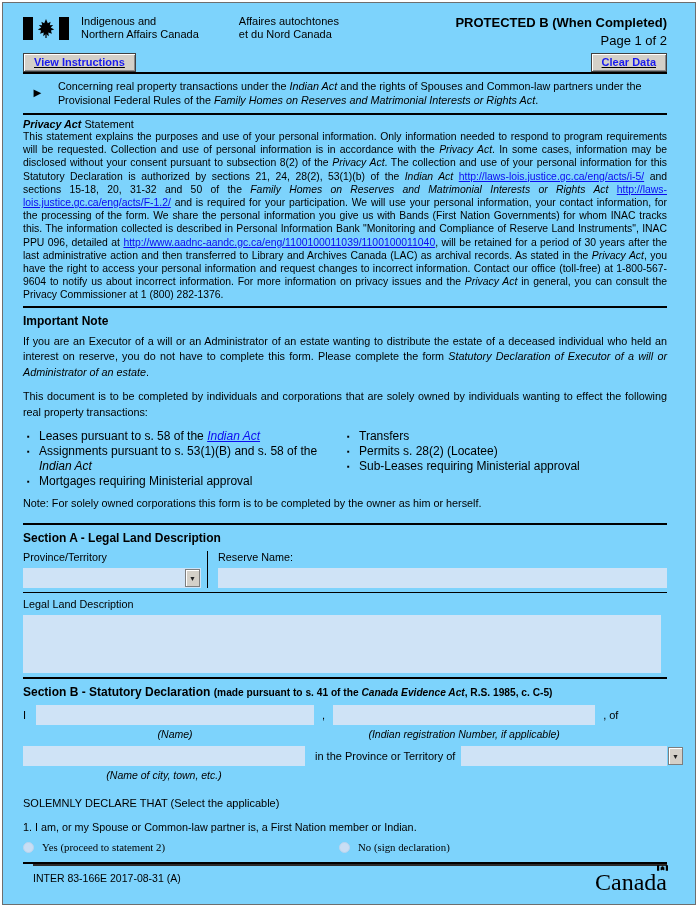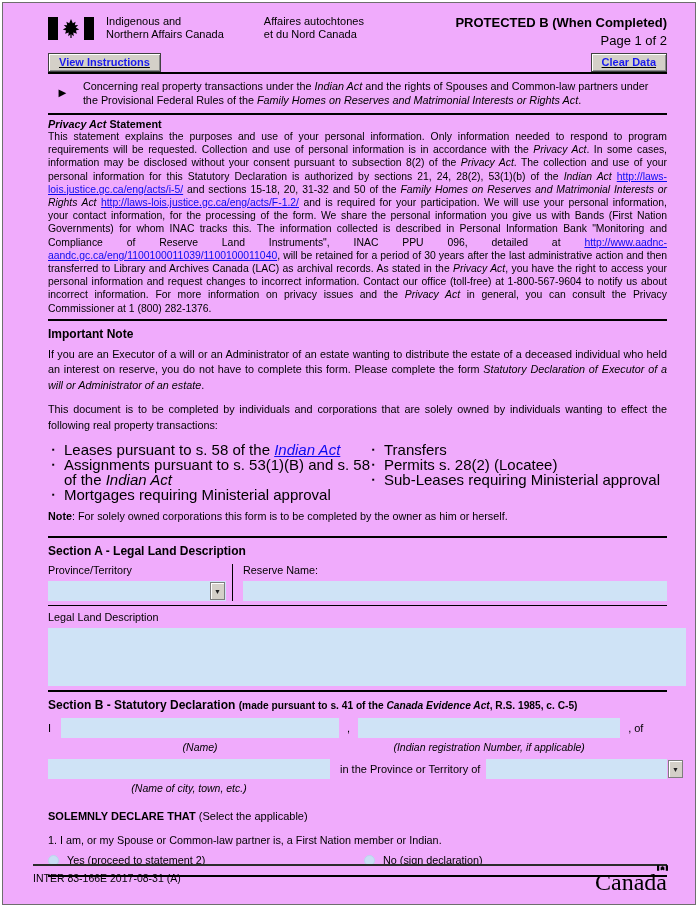--- a/index.html
+++ b/index.html
@@ -4,21 +4,21 @@
 <style>
   * { margin:0; padding:0; box-sizing:border-box; }
   html,body { background:#fff; }
   body {
     width:698px; height:907px; overflow:hidden;
     font-family:"Liberation Sans","DejaVu Sans",sans-serif;
     color:#000; font-size:10.5px;
   }
   .page {
     width:694px; height:903px; margin:2px; border:1px solid #6e6e6e;
-    padding:12px 28px 0 45px; position:relative; background:#f0abfc;
+    padding:12px 28px 0 20px; position:relative; background:#7dd3fc;
   }
   
   .hdr { display:flex; align-items:flex-start; }
   .flag { width:46px; height:23px; margin-top:2px; flex:0 0 auto; }
   .dept { font-size:11px; line-height:13px; margin-left:12px; }
   .dept.fr { margin-left:40px; }
   .hdr-right { margin-left:auto; text-align:right; }
   .protected { font-weight:bold; font-size:13px; }
   .pagenum { font-size:13px; margin-top:3px; }
   .btn-row { display:flex; justify-content:space-between; margin-top:5px;text-decoration:underline; }
@@ -35,34 +35,34 @@
     border-top:2px solid #000; border-bottom:2px solid #000;
     padding:5px 4px 6px 6px; display:flex; align-items:center;
   }
   .notice-arrow { font-size:13px; line-height:12px; margin:0 14px 0 2px; }
   .notice-text { font-size:10.8px; line-height:14px; width:600px; }
   
   .privacy { padding-top:3px; }
   .privacy-head { font-size:10.8px; }
   .privacy-body { text-align:justify; font-size:10.4px; line-height:13.2px; }
   .i  { font-style:italic; }
-  .b  { font-weight:bold; }
+  .b  { font-weight:normal; }
   .bi { font-weight:bold; font-style:italic; }
   .link  { color:#0b0bf0; text-decoration:underline; cursor:pointer; }
   .linki { color:#0b0bf0; text-decoration:underline; font-style:italic; cursor:pointer; }
   .sm  { font-size:10.2px; }
   .smi { font-size:10.2px; font-style:italic; }
   hr.rule  { border:none; border-top:2px solid #000; margin:4px 0 0 0; }
   hr.thin  { border:none; border-top:1px solid #000; margin:0; }
   h2.sec { font-size:12px; font-weight:bold; margin:6px 0; }
   
   .para { text-align:justify; font-size:10.8px; line-height:15.5px; margin-bottom:9px; }
   .bullets { display:flex; margin:2px 0 6px 4px; }
   .bullets ul { list-style:none; }
-  .bullets li { font-size:15px; line-height:15px; padding-left:12px; position:relative; }
+  .bullets li { font-size:12px; line-height:15px; padding-left:12px; position:relative; }
   .bullets li::before { content:"▪"; position:absolute; left:0; top:0; font-size:8px; }
   .bul-left { width:320px; }
   .note-line { font-size:10.8px; margin:8px 0 14px 0; }
   
   .field {
     background:#cfe3f6; border:none; height:20px; display:inline-block;
     font-family:inherit; font-size:11px; padding:0 4px; vertical-align:middle;
   }
   .bigfield { background:#cfe3f6; width:638px; height:58px; }
   .selwrap { position:relative; display:inline-block; vertical-align:middle; }
@@ -76,21 +76,21 @@
   .colA1 { width:184px; padding-right:6px; }
   .vdiv { width:1px; background:#000; margin:0 6px 0 0; }
   .colA2 { flex:1; padding-left:4px; }
   .flabel { font-size:10.8px; margin-bottom:5px; }
   .caption { font-style:italic; font-size:10.5px; text-align:center; margin-top:3px; }
   .brow { display:flex; align-items:flex-start; font-size:11px; }
   .brow .lead { padding-top:4px; }
   
   .solemn { font-size:11px; margin:16px 0 10px 0; }
   .st-text { font-size:10.8px; margin:12px 0 8px 0; }
-  .st-opts { display:flex; margin-bottom:9px; }
+  .st-opts { display:flex; margin-bottom:9px;font-family:Liberation Serif, serif; }
   .opt { display:flex; align-items:center; cursor:pointer; }
   .opt-yes { width:316px; }
   .radio {
     width:11px; height:11px; border-radius:50%;
     background:#c9def4; border:1px solid #bcd4ee; margin-right:8px; flex:0 0 auto;
   }
   .opt-label { font-size:10.8px; }
   
   .footer { position:absolute; left:30px; right:28px; bottom:10px; }
   .footer-top { border-top:2px solid #2b2b2b; padding-top:4px; display:flex; justify-content:space-between; align-items:flex-start; }

